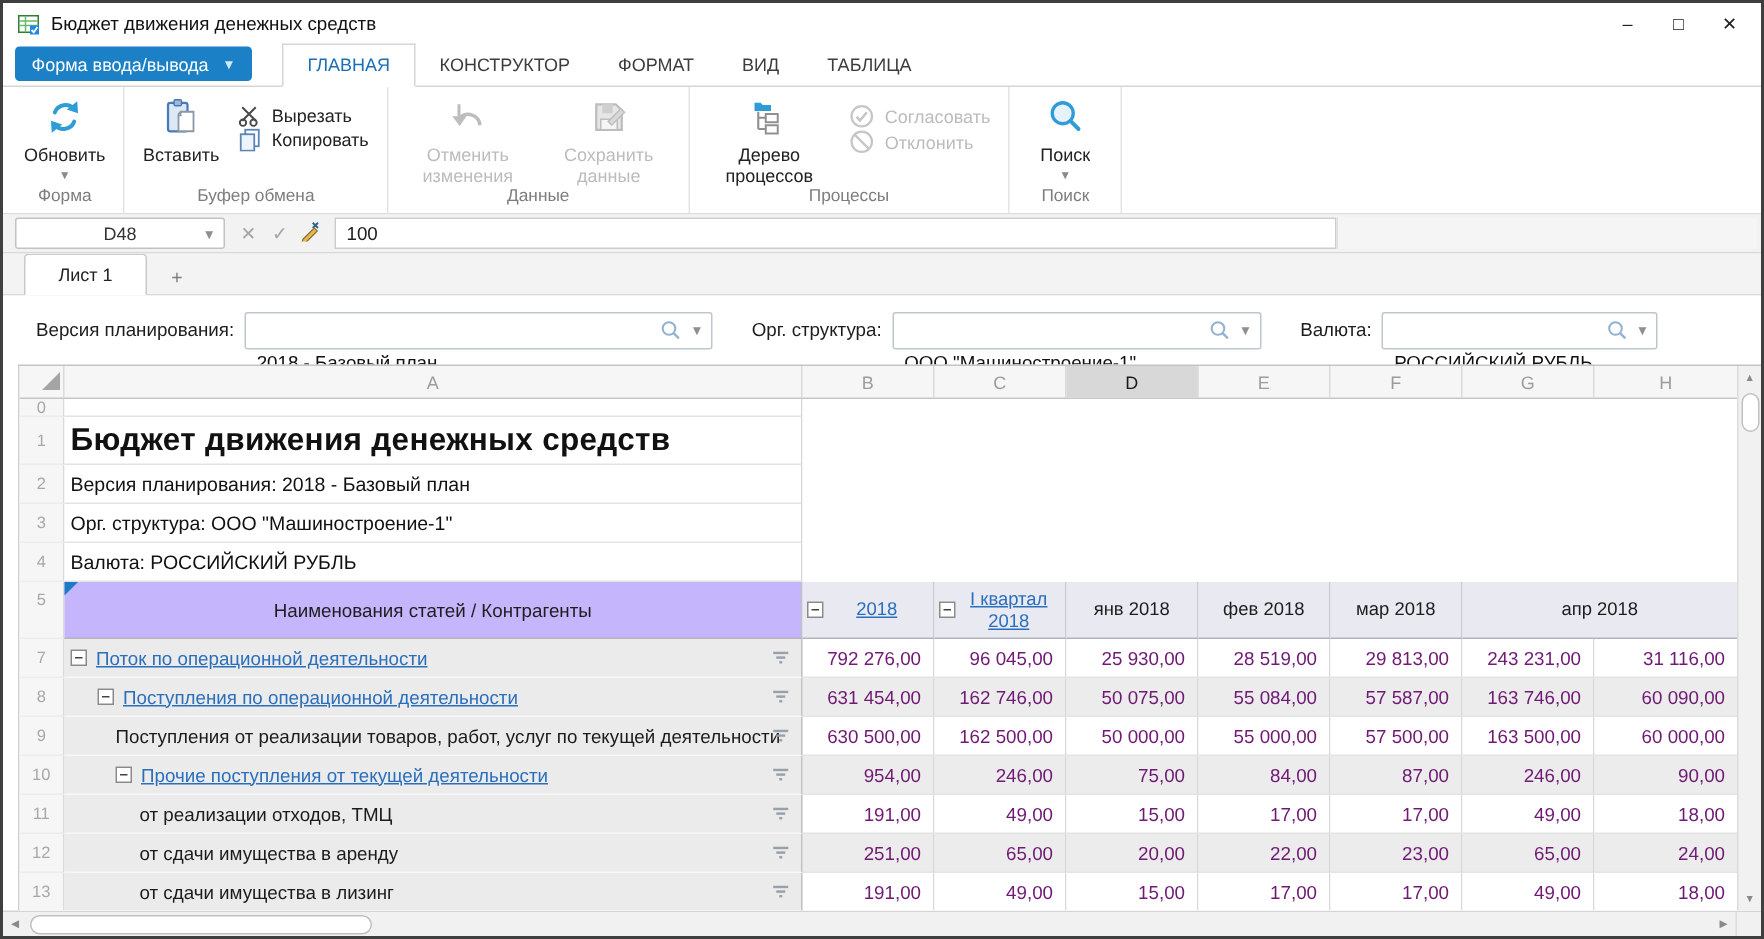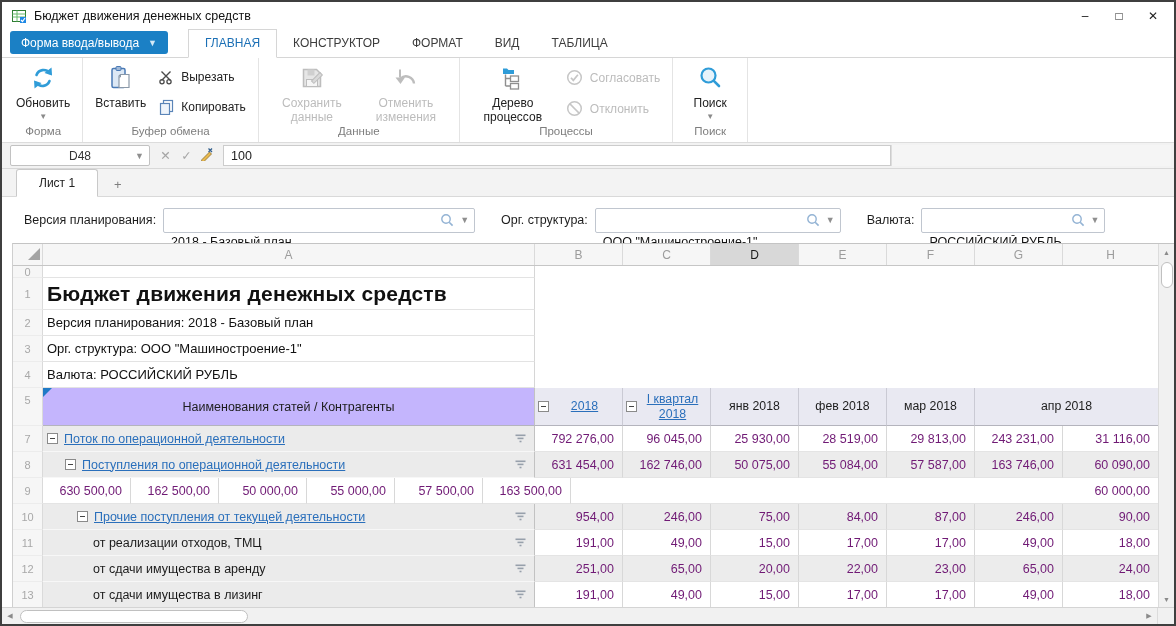--- a/index.html
+++ b/index.html
@@ -23,21 +23,21 @@
   
   .ribbon{height:85px;flex:none;display:flex;border-bottom:1px solid #dcdcdc;background:#fff;padding-left:2px;}
   .rgroup{display:flex;flex-direction:column;border-right:1px solid #e4e4e4;}
   .rbtns{height:67px;display:flex;align-items:flex-start;padding:3px 6px 0;}
   .rlabel{height:17px;text-align:center;font-size:11.5px;color:#7d7d7d;padding:0 12px;}
   .rlarge{min-width:62px;display:flex;flex-direction:column;align-items:center;padding:2px 6px;}
   .rlarge .ricon{height:30px;display:flex;align-items:center;justify-content:center;}
   .rlarge .rtext{font-size:12px;color:#222;text-align:center;line-height:1.18;margin-top:3px;max-width:82px;}
   .rlarge.disabled .rtext{color:#bcbcbc;}
   .rarrow{font-size:8px;color:#8a8a8a;margin-top:2px;}
-  .rstack{display:flex;flex-direction:column;justify-content:flex-end;padding:8px 6px 0;gap:14px;}
+  .rstack{display:flex;flex-direction:column;justify-content:flex-end;padding:8px 6px 0;gap:0;}
   .rsmall{display:flex;align-items:center;font-size:12px;color:#222;gap:7px;white-space:nowrap;}
   .rsmall.disabled{color:#bcbcbc;}
 
   
   .formulabar{height:26px;flex:none;display:flex;align-items:center;background:#f2f2f2;border-bottom:1px solid #d8d8d8;padding-left:8px;}
   .namebox{width:140px;height:21px;background:#fff;border:1px solid #c2c2c2;border-radius:2px;display:flex;align-items:center;justify-content:center;font-size:12px;color:#333;position:relative;flex:none;}
   .namebox .arr{position:absolute;right:5px;font-size:9px;color:#8f8f8f;}
   .fxicons{display:flex;align-items:center;padding:0 5px;}
   .fxbtn{width:21px;text-align:center;font-size:12.5px;color:#a5a5a5;}
   .fxinput{width:668px;height:21px;background:#fff;border:1px solid #cccccc;display:flex;align-items:center;padding-left:7px;font-size:12.5px;color:#222;flex:none;}
@@ -191,37 +191,37 @@
             </span>
           </div>
         </div>
         <div class="rlabel">Буфер обмена</div>
       </div>
       <div class="rgroup">
         <div class="rbtns">
           <span class="rlarge disabled">
             <span class="ricon">
               <svg width="26" height="26" viewBox="0 0 26 26">
+                <line x1="7" y1="4.5" x2="7" y2="12.5" stroke="#bdbdbd" stroke-width="2"></line>
+                <path d="M7.5 13.5a8 8 0 0 1 13.5 5" fill="none" stroke="#bdbdbd" stroke-width="2.4"></path>
+                <polygon points="2.5,12.5 12,12.5 7.5,19" fill="#bdbdbd"></polygon>
+              </svg>
+            </span>
+            <span class="rtext">Отменить изменения</span>
+          </span>
+          <span class="rlarge disabled">
+            <span class="ricon">
+              <svg width="26" height="26" viewBox="0 0 26 26">
                 <path d="M4.5 4.5h13l4 4v13h-17z" fill="#e6e6e6" stroke="#bdbdbd" stroke-width="1.5"></path>
                 <rect x="8.5" y="4.5" width="7" height="6" fill="#cfcfcf"></rect>
                 <rect x="7.5" y="14.5" width="11" height="7" fill="#f6f6f6" stroke="#bdbdbd" stroke-width="1"></rect>
                 <rect x="16.2" y="7" width="3.4" height="12" transform="rotate(45 18 13)" fill="#d9d9d9" stroke="#bdbdbd" stroke-width="1"></rect>
               </svg>
             </span>
             <span class="rtext">Сохранить данные</span>
-          </span>
-          <span class="rlarge disabled">
-            <span class="ricon">
-              <svg width="26" height="26" viewBox="0 0 26 26">
-                <line x1="7" y1="4.5" x2="7" y2="12.5" stroke="#bdbdbd" stroke-width="2"></line>
-                <path d="M7.5 13.5a8 8 0 0 1 13.5 5" fill="none" stroke="#bdbdbd" stroke-width="2.4"></path>
-                <polygon points="2.5,12.5 12,12.5 7.5,19" fill="#bdbdbd"></polygon>
-              </svg>
-            </span>
-            <span class="rtext">Отменить изменения</span>
           </span>
         </div>
         <div class="rlabel">Данные</div>
       </div>
       <div class="rgroup">
         <div class="rbtns">
           <span class="rlarge">
             <span class="ricon">
               <svg width="26" height="26" viewBox="0 0 26 26">
                 <path d="M3 3.5h4l1.5 1.5H14v4H3z" fill="#2f9cd8"></path>
@@ -436,20 +436,30 @@
             <div class="vcell">631 454,00</div>
             <div class="vcell">162 746,00</div>
             <div class="vcell">50 075,00</div>
             <div class="vcell">55 084,00</div>
             <div class="vcell">57 587,00</div>
             <div class="vcell">163 746,00</div>
             <div class="vcell last">60 090,00</div>
           </div>
           <div class="grow" style="height: 26px;">
             <div class="rowhdr">9</div>
+            <div class="aCell lvl2">
+              <span>Поступления от реализации товаров, работ, услуг по текущей деятельности</span>
+              <span class="funnel">
+                <svg width="11" height="10" viewBox="0 0 11 10">
+                  <rect x="0.5" y="0.5" width="10" height="1.6" fill="#97a0ab"></rect>
+                  <rect x="2.5" y="3.6" width="6" height="1.6" fill="#97a0ab"></rect>
+                  <rect x="4.5" y="6.7" width="2" height="1.6" fill="#97a0ab"></rect>
+                </svg>
+              </span>
+            </div>
             <div class="vcell">630 500,00</div>
             <div class="vcell">162 500,00</div>
             <div class="vcell">50 000,00</div>
             <div class="vcell">55 000,00</div>
             <div class="vcell">57 500,00</div>
             <div class="vcell">163 500,00</div>
             <div class="vcell last">60 000,00</div>
           </div>
           <div class="grow alt" style="height: 26px;">
             <div class="rowhdr">10</div>

